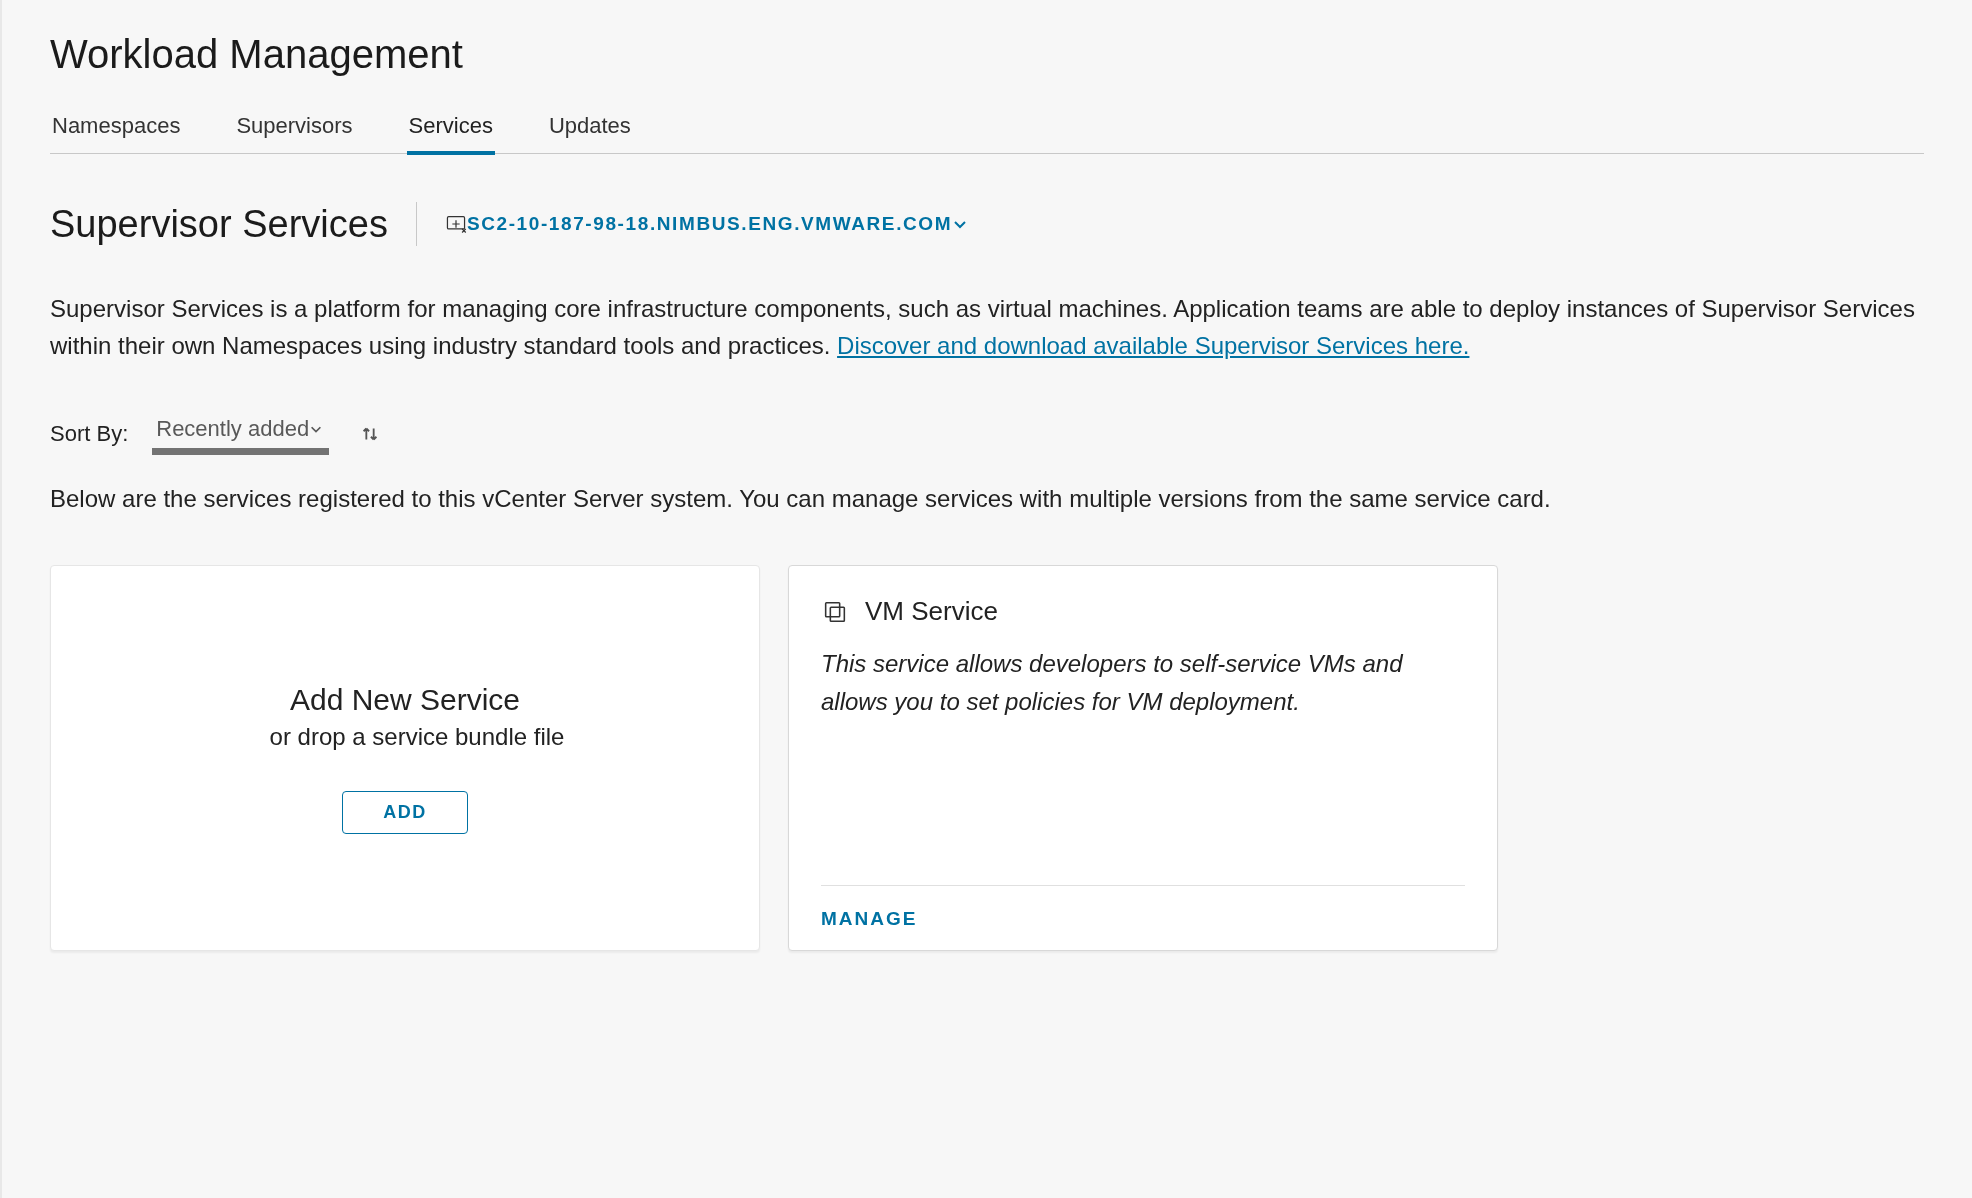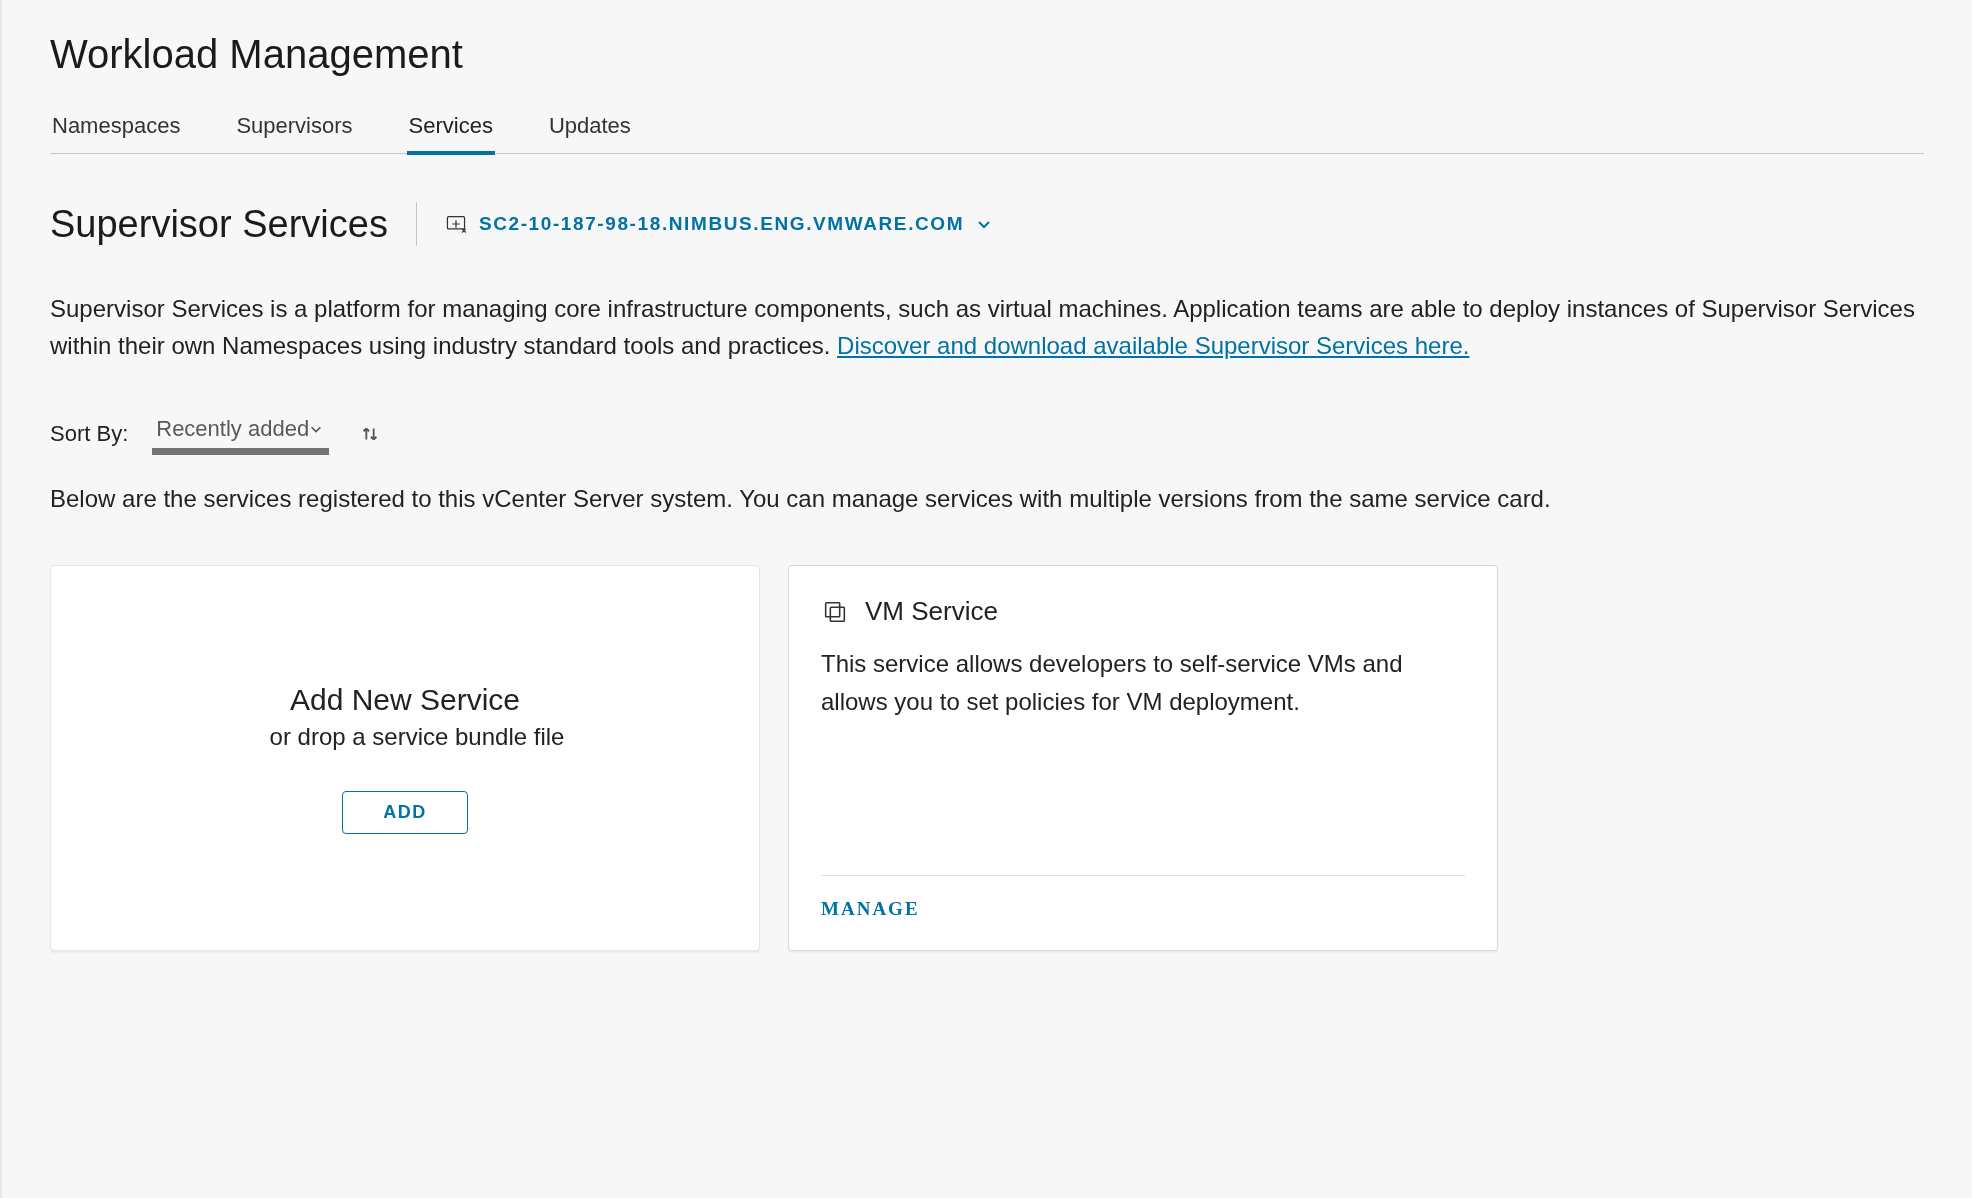--- a/index.html
+++ b/index.html
@@ -53,21 +53,20 @@
       color: #1b1b1b;
     }
     .divider-vert {
       width: 1px;
       height: 44px;
       background: #c8c8c8;
     }
     .vcenter-link-wrap {
       display: flex;
       align-items: center;
-      gap: 12px;
       cursor: pointer;
     }
     .vcenter-icon {
       width: 22px;
       height: 22px;
       color: #333;
     }
     .vcenter-link {
       color: #0072a3;
       font-size: 19px;
@@ -185,28 +184,28 @@
     .card-service-title {
       font-size: 26px;
       color: #222;
     }
     .card-service-body {
       padding: 0 32px;
       font-size: 24px;
       line-height: 1.55;
       color: #222;
       flex: 1;
+      font-style: italic;
     }
     .card-divider {
       border-top: 1px solid #e0e0e0;
       margin: 0 32px;
     }
     .card-actions {
-      padding: 22px 32px 30px 32px;
-      font-family: Liberation Serif, serif;
+      padding: 22px 32px 20px 32px;
     }
     .manage-link {
       color: #0072a3;
       font-size: 19px;
       font-weight: 600;
       letter-spacing: 2px;
       cursor: pointer;
     }
   </style>
 </head>

